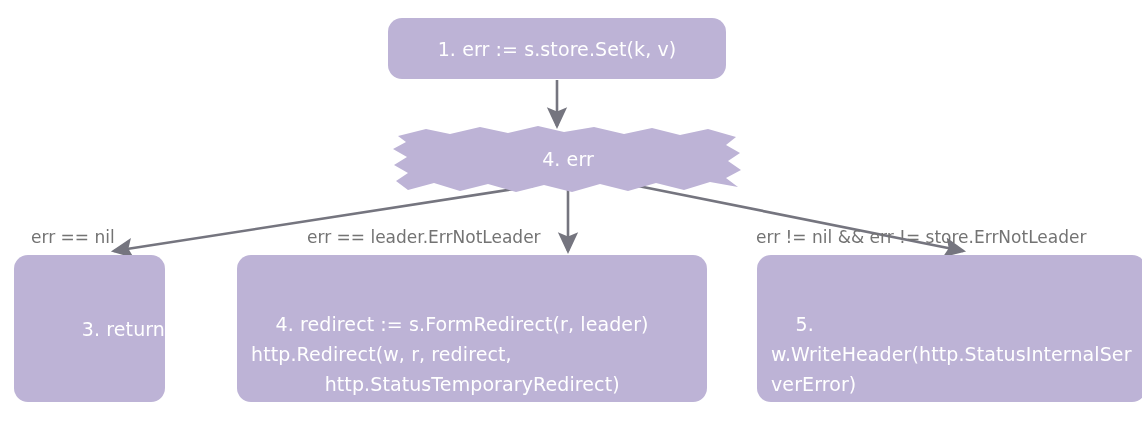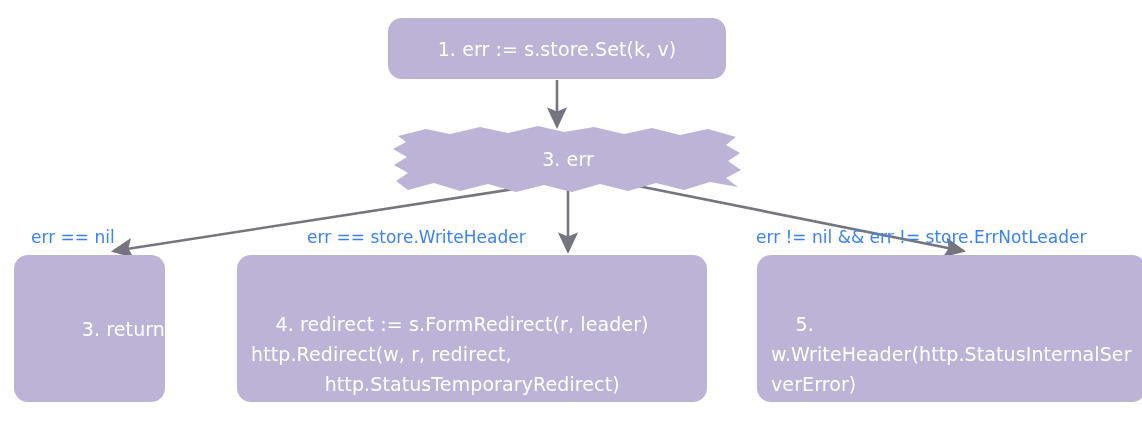--- a/index.html
+++ b/index.html
@@ -94,21 +94,21 @@
     height: 147px;
   }
   #node5 {
     left: 735px;
     top: 255px;
     width: 389px;
     height: 147px;
   }
   .edge-label {
     position: absolute;
-    color: #3b82f6;
+    color: #737373;
     font-family: "DejaVu Sans", sans-serif;
     font-size: 17px;
     line-height: 18px;
     white-space: nowrap;
     z-index: 4;
   }
   #label-left {
     left: 31px;
     top: 228px;
   }
@@ -160,26 +160,26 @@
         M 10,16
         L 38,9 L 62,14 L 92,7 L 120,13 L 150,6 L 176,12
         L 206,7 L 236,14 L 264,8 L 292,15 L 320,9 L 348,17
         L 338,25 L 352,33 L 340,41 L 353,50 L 338,58
         L 350,67 L 322,62 L 296,70 L 268,63 L 240,71
         L 212,64 L 184,72 L 156,65 L 128,72 L 100,64
         L 72,71 L 46,63 L 20,70 L 8,61
         L 20,53 L 6,45 L 19,37 L 5,29 L 18,22
         Z"></path>
     </svg>
-    <span class="node2-label">3. err</span>
+    <span class="node2-label">4. err</span>
   </div>
 
   <div class="edge-label" id="label-left">err == nil</div>
 
-  <div class="edge-label" id="label-mid">err == store.WriteHeader</div>
+  <div class="edge-label" id="label-mid">err == leader.ErrNotLeader</div>
 
   <div class="edge-label" id="label-right">err != nil &amp;&amp; err != store.ErrNotLeader</div>
 
   <div class="node rounded center" id="node3">
     <span>3. return</span>
   </div>
 
   <div class="node rounded leftpad" id="node4">
     <span>4. redirect := s.FormRedirect(r, leader)
 http.Redirect(w, r, redirect,

